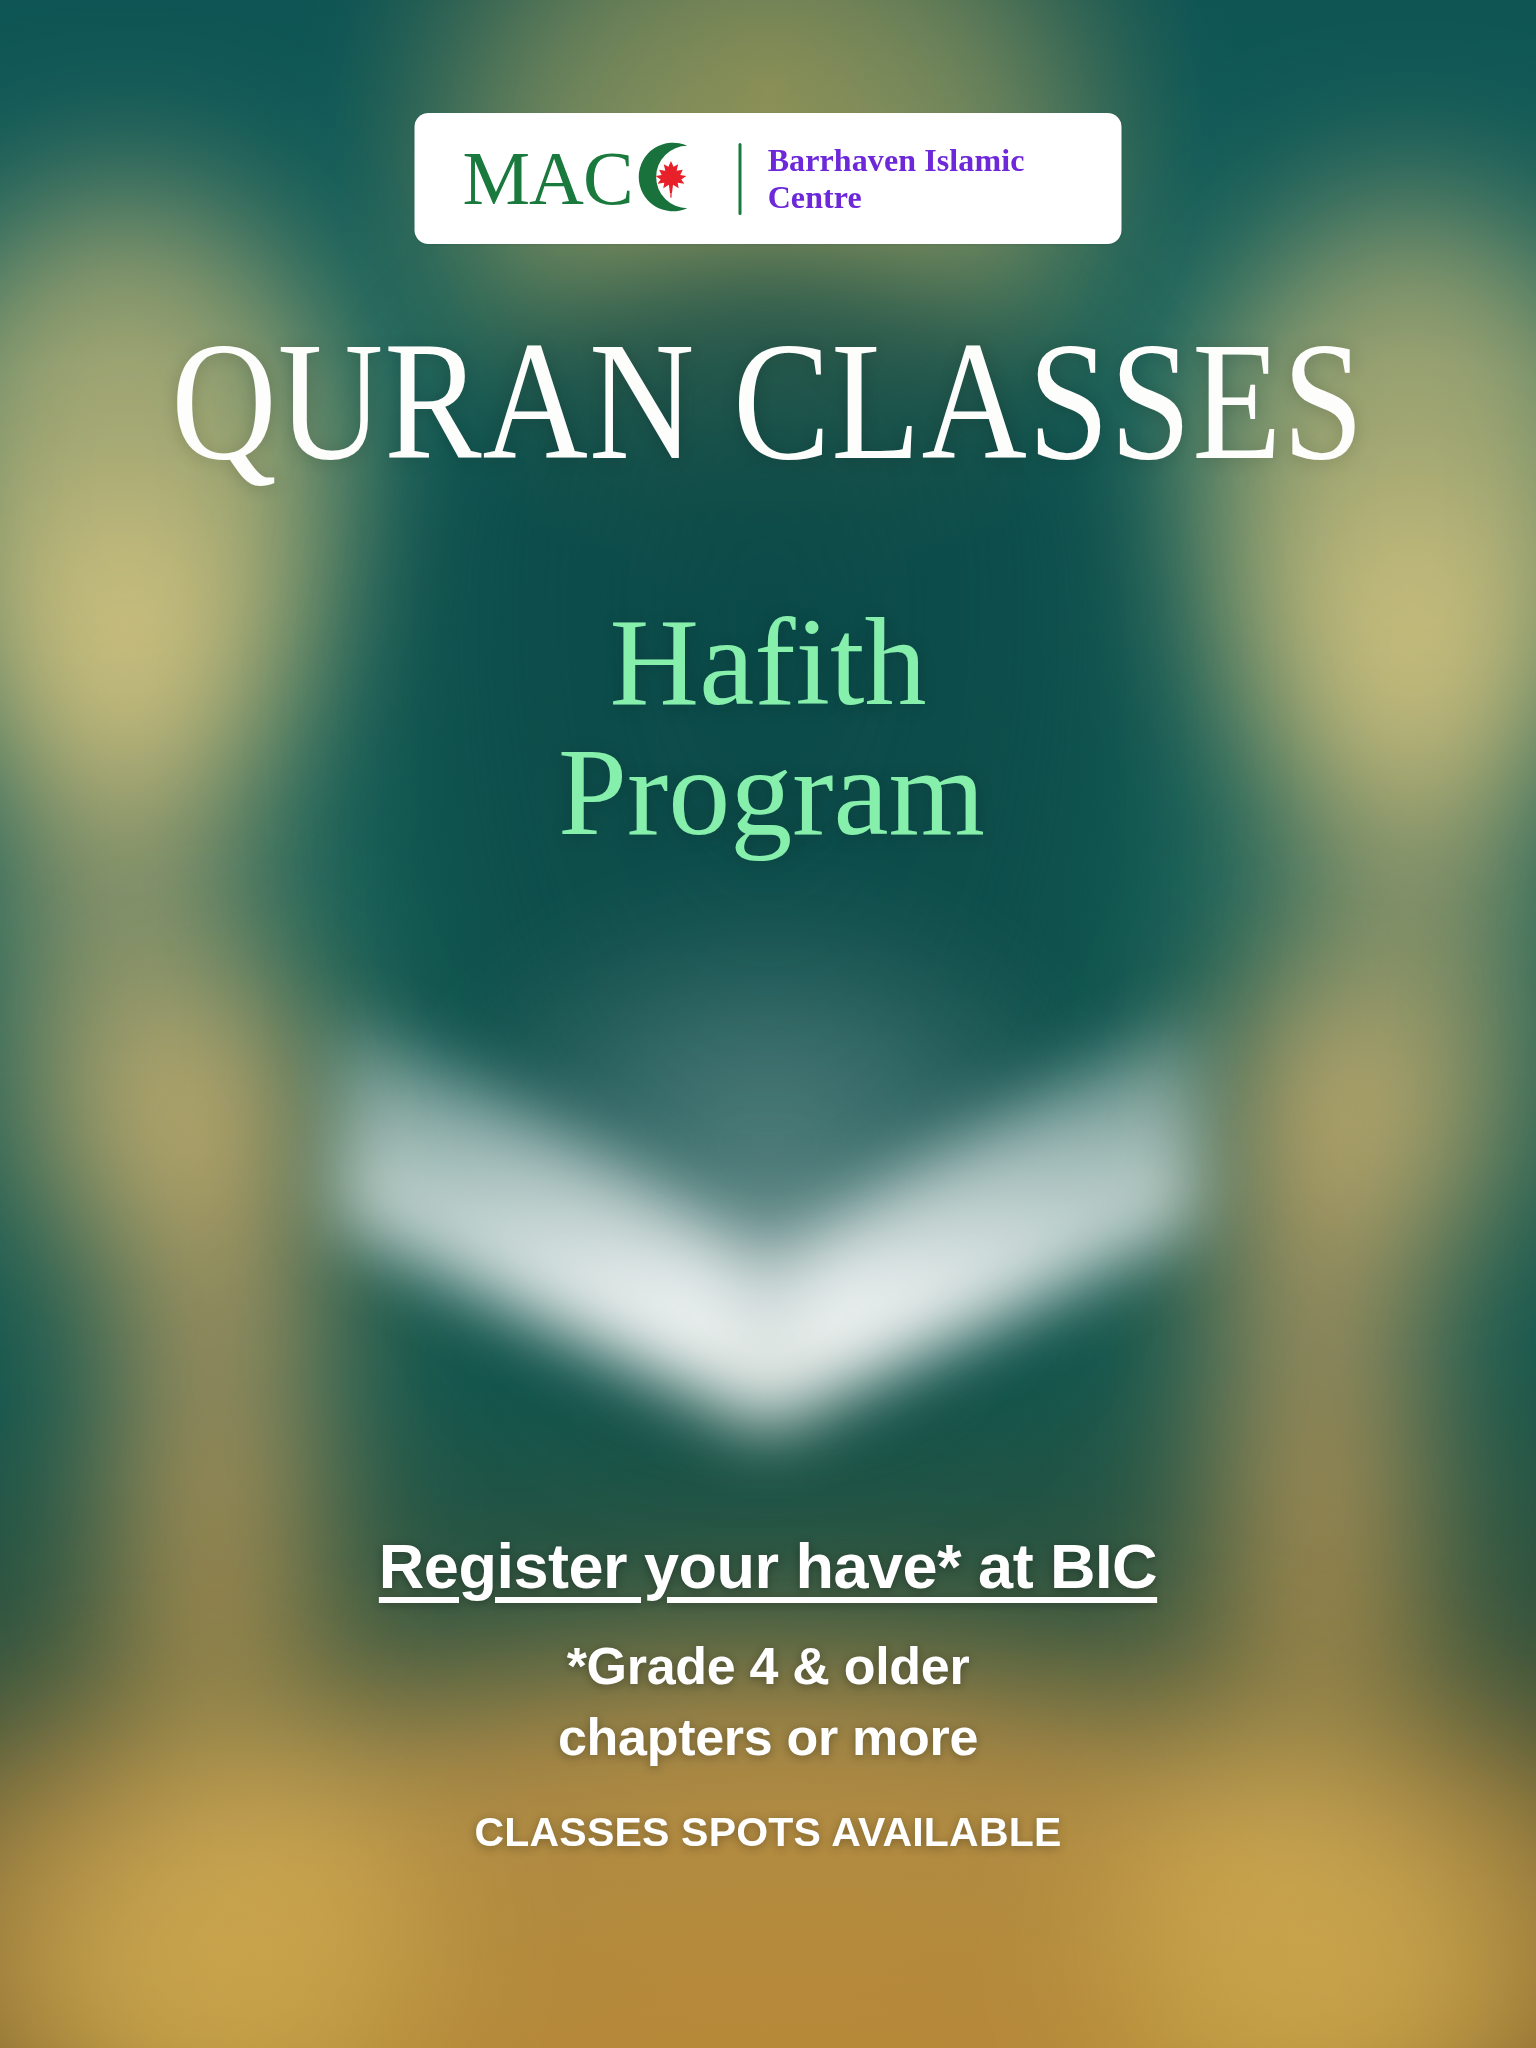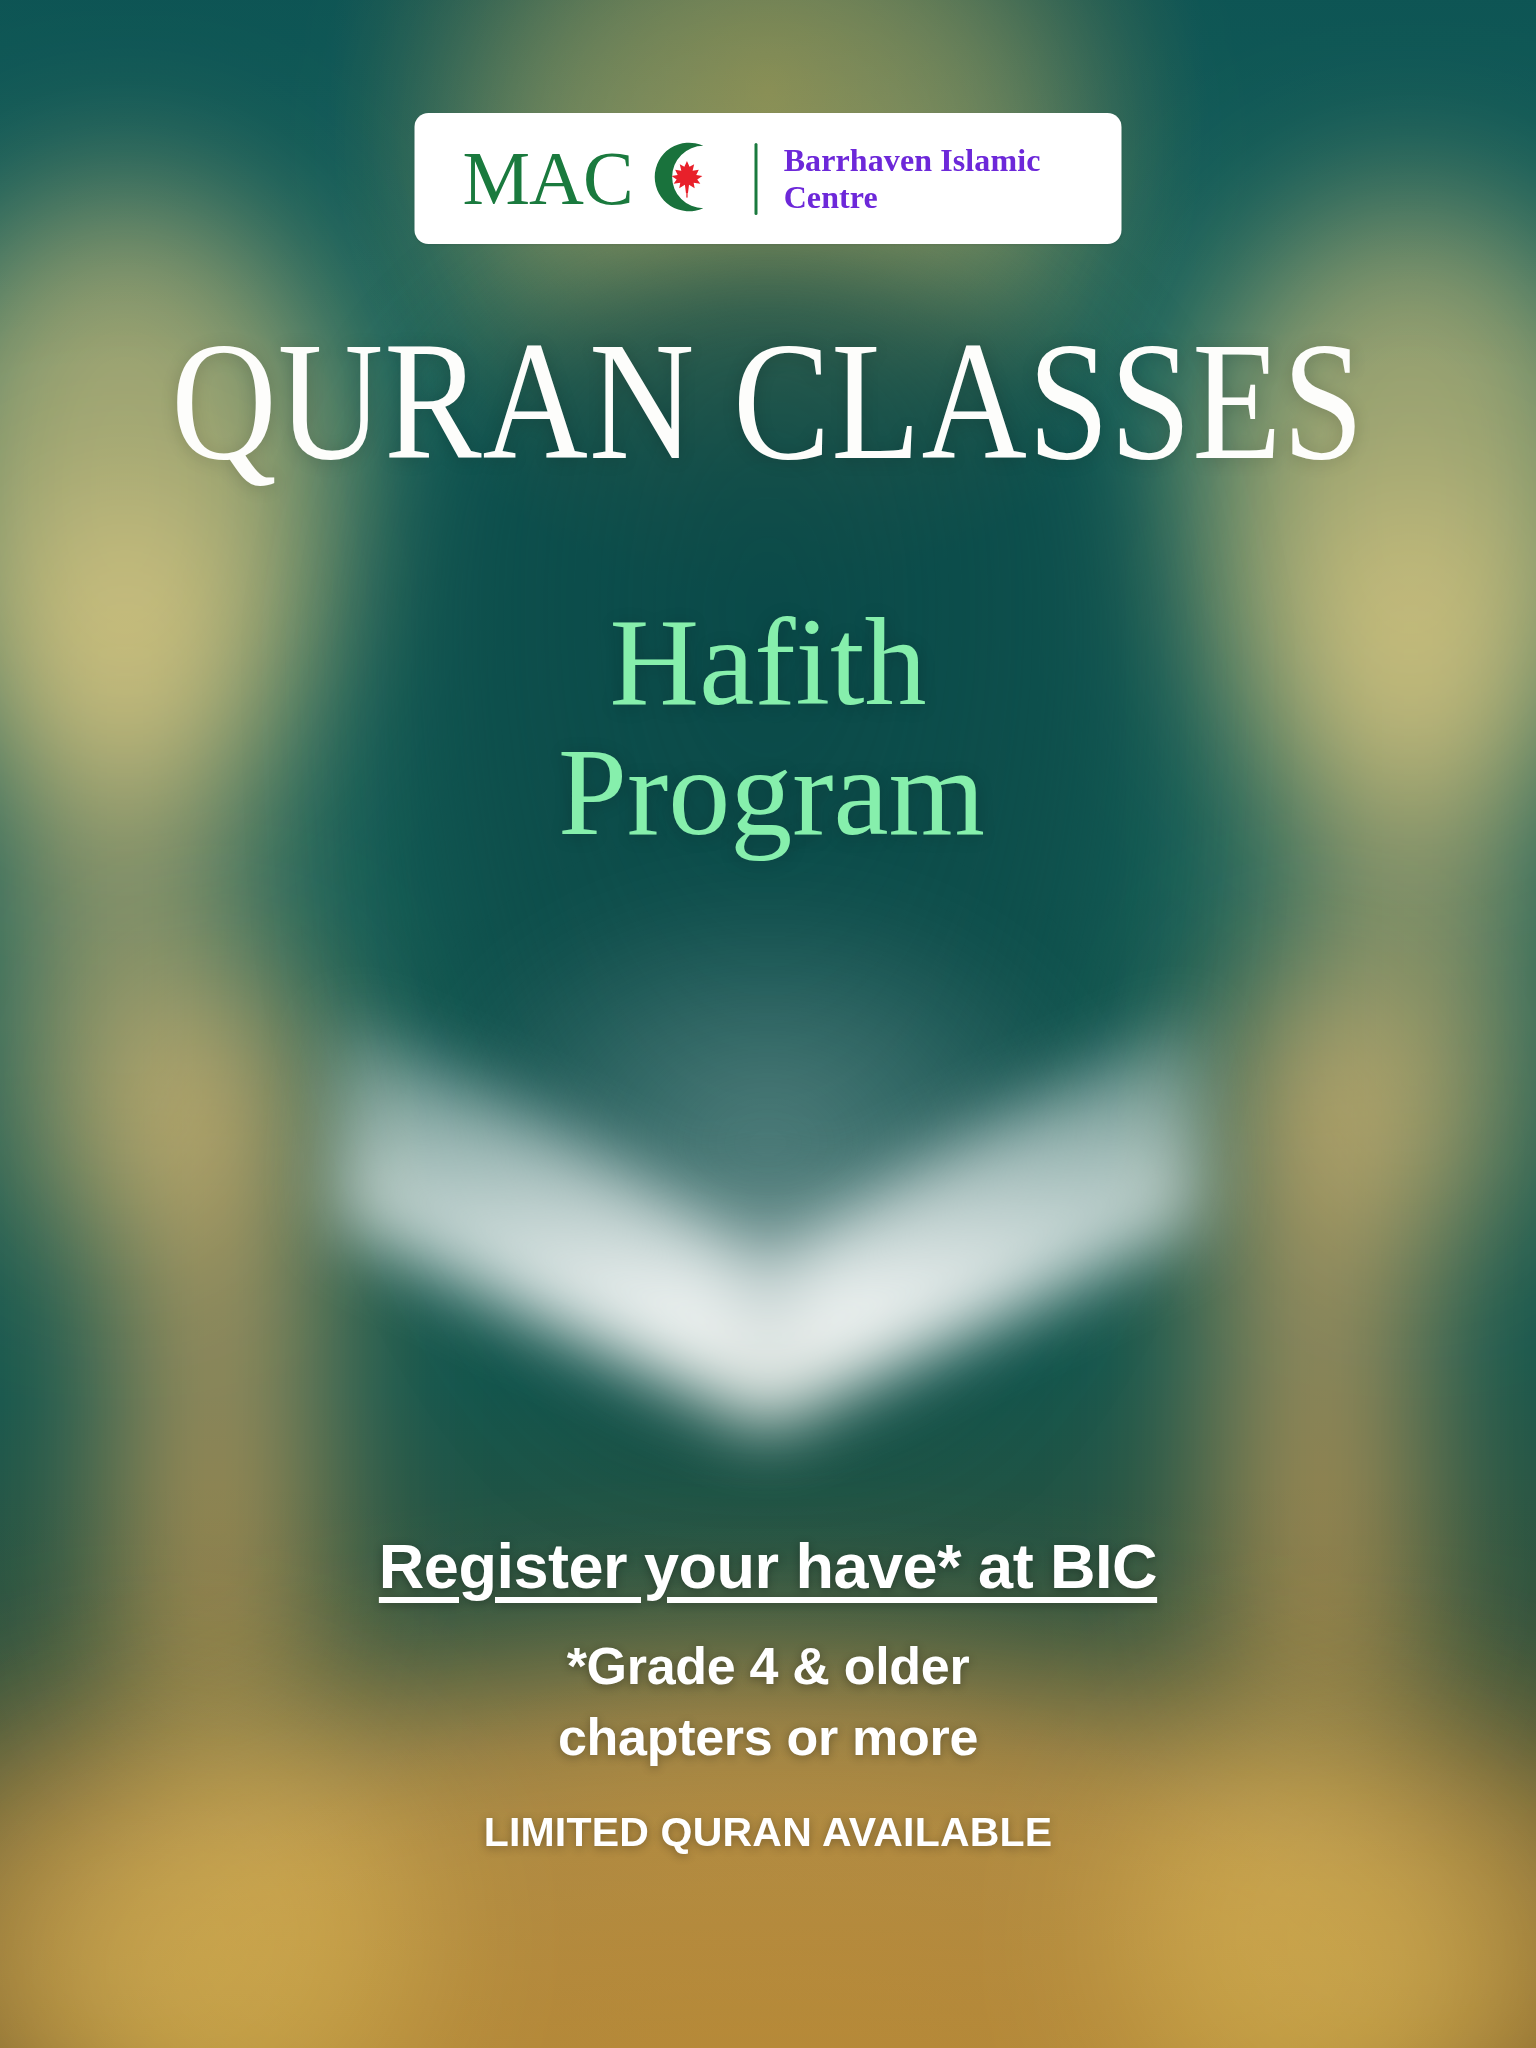--- a/index.html
+++ b/index.html
@@ -101,21 +101,21 @@
     position:absolute;
     left:50%; transform:translateX(-50%);
     top:113px;
     width:707px; height:131px;
     background:#ffffff;
     border-radius:14px;
     display:flex; align-items:center;
     padding:0 40px 0 48px;
     box-shadow:0 1px 3px rgba(0,0,0,.08);
   }
-  .mac-lockup { display:flex; align-items:center; gap:16px; }
+  .mac-lockup { display:flex; align-items:center; gap:0; }
   .mac-word {
     font-family:"Liberation Serif", serif;
     font-size:76px; line-height:.82;
     font-weight:400;
     color:#1a7a3e;
     letter-spacing:-1px;
   }
   .mac-mark { position:relative; width:78px; height:82px; margin-left:-6px; }
   .mac-mark .crescent {
     position:absolute; left:0; top:0; width:78px; height:78px;
@@ -281,17 +281,17 @@
     <div class="bottom-copy">
 
       <div class="cta-line">Register your have* at BIC</div>
 
       <div class="note-1">*Grade 4 &amp; older</div>
 
       <div class="note-2">
         <span class="ln">chapters or more</span>
       </div>
 
-      <div class="limited">LIMITED QURAN AVAILABLE</div>
+      <div class="limited">CLASSES SPOTS AVAILABLE</div>
     </div>
 
   </div>
 </div>
 
 </body></html>

